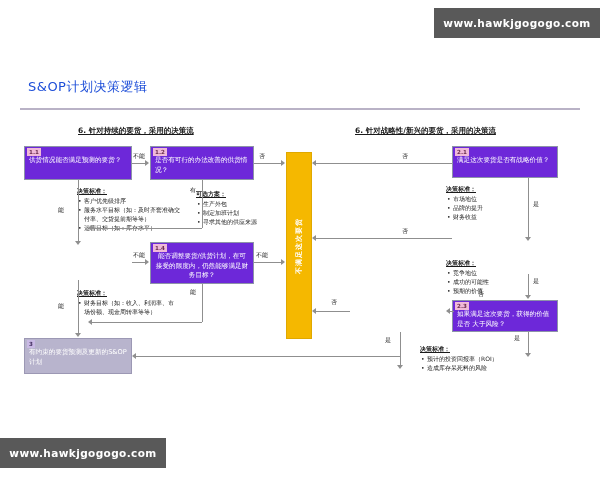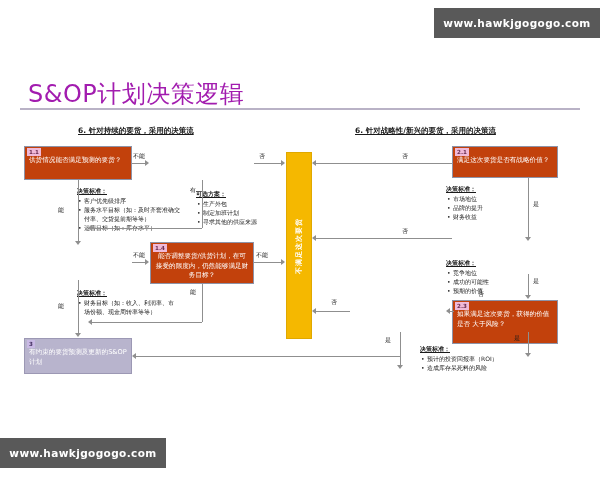--- a/index.html
+++ b/index.html
@@ -16,40 +16,40 @@
     position:absolute;background:#595959;color:#fff;
     display:flex;align-items:center;justify-content:center;
     font-size:10.5px;letter-spacing:.4px;font-weight:600;
   }
   .wm-top{right:0;top:8px;width:166px;height:30px;}
   .wm-bot{left:0;bottom:12px;width:166px;height:30px;}
 
   
   .title{
     position:absolute;left:28px;top:78px;
-    font-size:24px;color:#a21caf;letter-spacing:.5px;
+    font-size:13px;color:#1d4ed8;letter-spacing:.5px;
     white-space:nowrap;
   }
   .title-rule{
     position:absolute;left:20px;top:108px;width:560px;height:2px;
     background:#b9b2c6;
   }
 
   
   .col-head{
     position:absolute;font-size:7.5px;font-weight:bold;color:#1a1a1a;
     text-decoration:underline;white-space:nowrap;
   }
   .col-head.left{left:78px;top:126px;}
   .col-head.right{left:355px;top:126px;}
 
   
   .box{
     position:absolute;box-sizing:border-box;
-    background:#c2410c;border:1px solid #8d93a8;
+    background:#6d28d9;border:1px solid #8d93a8;
     color:#ffffff;font-size:6.6px;line-height:1.45;
     padding:9px 4px 3px 4px;
     overflow:hidden;
   }
   .box.lilac{background:#b8b4cd;border-color:#9c98b4;}
   .box .tag{
     position:absolute;left:2px;top:1px;
     background:#f0b9d8;color:#6b2d50;
     font-size:5.6px;font-weight:bold;
     padding:0px 2px;line-height:8px;
@@ -106,20 +106,24 @@
   <div class="title-rule"></div>
 
   <div class="col-head left">6. 针对持续的要货，采用的决策流</div>
   <div class="col-head right">6. 针对战略性/新兴的要货，采用的决策流</div>
 
   <div class="box" style="left:24px;top:146px;width:108px;height:34px;">
     <span class="tag">1.1</span>
     <span class="txt">供货情况能否满足预测的要货？</span>
   </div>
 
+  <div class="box" style="left:150px;top:146px;width:104px;height:34px;">
+    <span class="tag">1.2</span>
+    <span class="txt">是否有可行的办法改善的供货情况？</span>
+  </div>
 
 
   <div class="box center-txt" style="left:150px;top:242px;width:104px;height:42px;">
     <span class="tag">1.4</span>
     <span class="txt">能否调整要货/供货计划，在可接受的限度内，仍然能够满足财务目标？</span>
   </div>
 
   <div class="box lilac" style="left:24px;top:338px;width:108px;height:36px;">
     <span class="tag blue">3</span>
     <span class="txt">有约束的要货预测及更新的S&amp;OP计划</span>
@@ -153,21 +157,21 @@
   <div class="orange" style="left:286px;top:152px;width:26px;height:187px;">
     <span class="vtxt">不满足这次要货</span>
   </div>
 
   <div class="box" style="left:452px;top:146px;width:106px;height:32px;">
     <span class="tag">2.1</span>
     <span class="txt">满足这次要货是否有战略价值？</span>
   </div>
 
 
-  <div class="box" style="left:452px;top:300px;width:106px;height:44px;">
+  <div class="box" style="left:452px;top:300px;width:106px;height:32px;">
     <span class="tag">2.3</span>
     <span class="txt">如果满足这次要货，获得的价值是否 大于风险？</span>
   </div>
 
 
   <div class="crit" style="left:446px;top:184px;width:80px;">
     <span class="ctitle">决策标准：</span>
     <ul>
       <li>市场地位</li>
       <li>品牌的提升</li>

